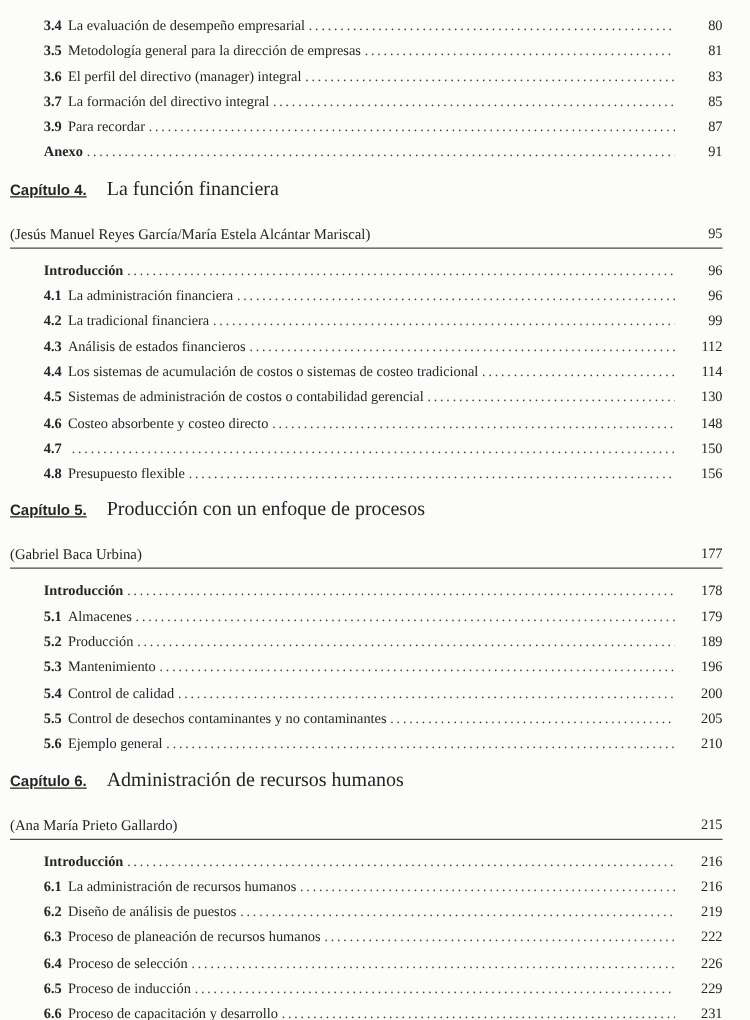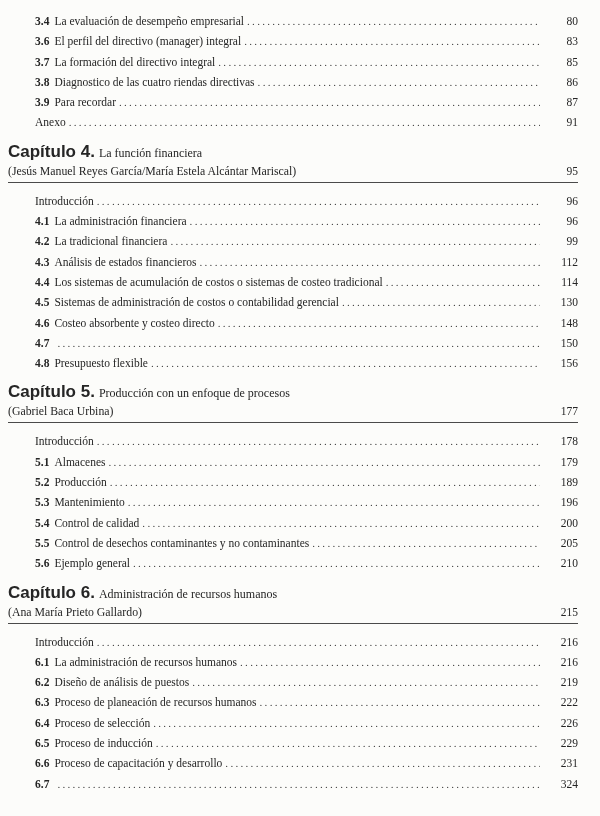--- a/index.html
+++ b/index.html
@@ -26,21 +26,21 @@
     height: 20.3px;
     line-height: 20.3px;
     white-space: nowrap;
   }
   .row .num {
     font-weight: bold;
     margin-right: 5px;
     flex: none;
   }
   .row .title { flex: none; }
-  .row .title.bold { font-weight: normal; }
+  .row .title.bold { font-weight: bold; }
   .leader {
     flex: 1 1 auto;
     overflow: hidden;
     white-space: nowrap;
     margin: 0 6px 0 3px;
     color: #3d3d3d;
     min-width: 10px;
   }
   .leader::after {
     content: "......................................................................................................................................................................";
@@ -53,29 +53,30 @@
     text-align: right;
   }
   .chapter { margin-top: 11px; }
   .ch-line1 {
     line-height: 16px;
     white-space: nowrap;
   }
   .ch-label {
     font-family: "Liberation Sans", "DejaVu Sans", sans-serif;
     font-weight: 700;
-    font-size: 17px;
-    margin-right: 4px;
-  }
-  .ch-title { font-size: 12px; }
+    font-size: 12px;
+    margin-right: 16px;
+    text-decoration: underline;
+  }
+  .ch-title { font-size: 16px; }
   .ch-line2 {
     display: flex;
     align-items: flex-end;
     line-height: 16px;
-    margin-top: 2px;
+    margin-top: 18px;
     white-space: nowrap;
   }
   .ch-authors { flex: 1 1 auto; font-size: 11.8px; }
   .ch-rule {
     border: none;
     border-top: 1px solid #4a4a4a;
     margin: 3px 0 8px 0;
   }
 </style>
 </head>
@@ -83,36 +84,36 @@
 
 <div class="page">
   <div class="entries-block" id="top-entries">
       <div class="row">
         <span class="num">3.4</span>
         <span class="title">La evaluación de desempeño empresarial</span>
         <span class="leader"></span>
         <span class="pg">80</span>
       </div>
       <div class="row">
+        <span class="num">3.5</span>
+        <span class="title">Metodología general para la dirección de empresas</span>
+        <span class="leader"></span>
+        <span class="pg">81</span>
+      </div>
+      <div class="row">
         <span class="num">3.6</span>
         <span class="title">El perfil del directivo (manager) integral</span>
         <span class="leader"></span>
         <span class="pg">83</span>
       </div>
       <div class="row">
         <span class="num">3.7</span>
         <span class="title">La formación del directivo integral</span>
         <span class="leader"></span>
         <span class="pg">85</span>
-      </div>
-      <div class="row">
-        <span class="num">3.8</span>
-        <span class="title">Diagnostico de las cuatro riendas directivas</span>
-        <span class="leader"></span>
-        <span class="pg">86</span>
       </div>
       <div class="row">
         <span class="num">3.9</span>
         <span class="title">Para recordar</span>
         <span class="leader"></span>
         <span class="pg">87</span>
       </div>
       <div class="row">
         <span class="title bold">Anexo</span>
         <span class="leader"></span>

